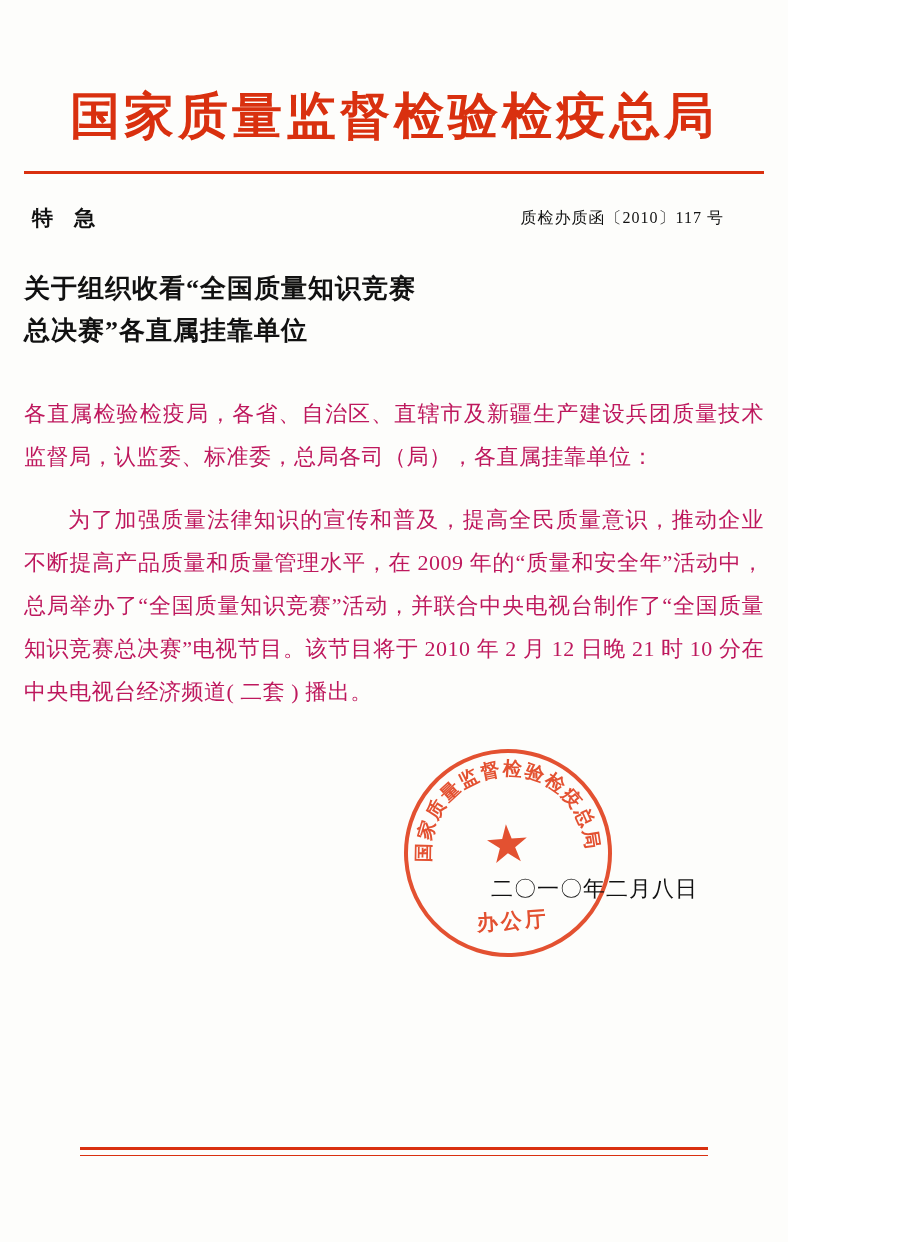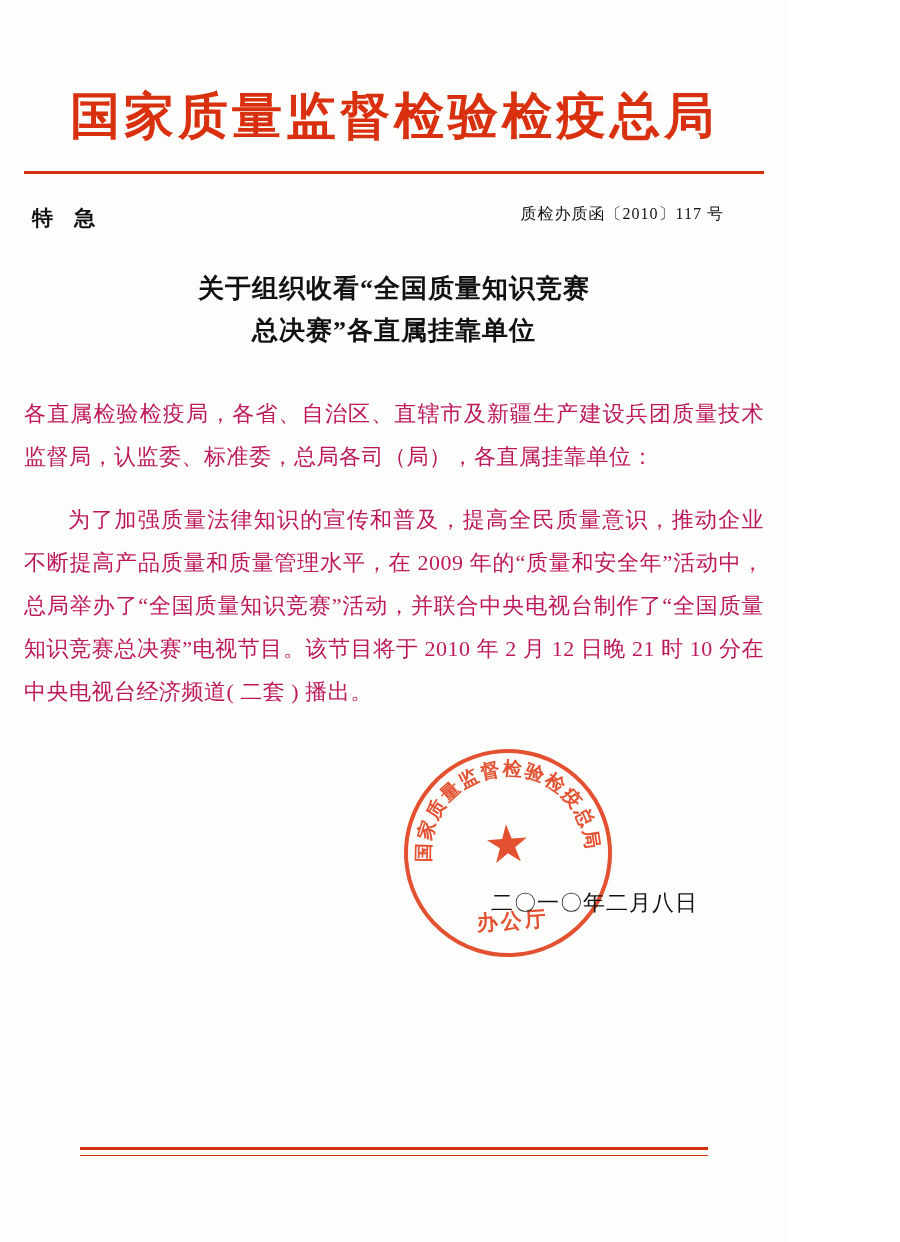--- a/index.html
+++ b/index.html
@@ -40,42 +40,42 @@
     margin: 28px auto 0 auto;
     width: 740px;
     height: 3px;
     background: #d9300f;
   }
   
   .meta-row {
     width: 740px;
     margin: 30px auto 16px auto;
     display: flex;
-    align-items: flex-start;
+    align-items: center;
     justify-content: space-between;
     font-size: 21px;
   }
   .urgency {
     font-weight: bold;
     letter-spacing: 8px;
     font-size: 21px;
     color: #111;
     padding-left: 8px;
   }
   .doc-number {
     font-size: 16px;
     color: #111;
     padding-right: 40px;
     letter-spacing: 1px;
   }
   
   .doc-title {
     width: 740px;
     margin: 36px auto 0 auto;
-    text-align: center;
+    text-align: left;
     font-weight: bold;
     font-size: 26px;
     line-height: 1.6;
     color: #111;
     letter-spacing: 1px;
   }
   .doc-title div { white-space: nowrap; }
   
   .body-block {
     width: 740px;
@@ -97,21 +97,21 @@
   
   .sign-area {
     position: relative;
     width: 740px;
     margin: 26px auto 0 auto;
     height: 230px;
   }
   .sign-date {
     position: absolute;
     right: 66px;
-    top: 149px;
+    top: 135px;
     font-size: 22px;
     letter-spacing: 1px;
     color: #111;
   }
   .seal {
     position: absolute;
     left: 380px;
     top: 10px;
     width: 200px;
     height: 200px;

